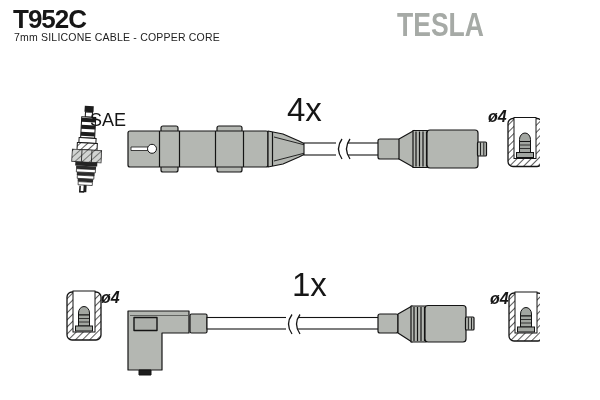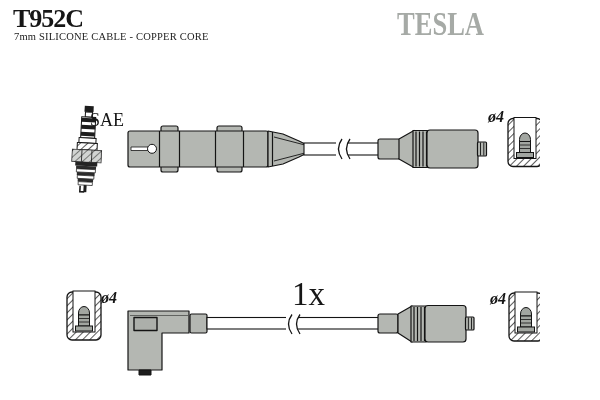--- a/index.html
+++ b/index.html
@@ -1,26 +1,26 @@
 <!DOCTYPE html>
 <html><head>
 <meta charset="utf-8">
 <style>
   html,body{margin:0;padding:0;background:#fff;}
   .page{position:relative;width:540px;height:400px;background:#ffffff;overflow:hidden;
-        font-family:Liberation Serif, serif;color:#111;}
+        font-family:Liberation Sans, sans-serif;color:#111;}
   .abs{position:absolute;white-space:nowrap;}
   .part-number{left:13px;top:4px;font-size:26px;font-weight:700;letter-spacing:-1px;color:#161616;}
   .subtitle{left:14px;top:31px;font-size:10.5px;letter-spacing:.2px;color:#222;}
   .tesla-logo{left:397px;top:5px;font-size:34px;font-weight:700;color:#a6aaa6;
               letter-spacing:0px;transform:scaleX(.78);transform-origin:left top;}
   .sae-label{left:90px;top:110px;font-size:18px;color:#161616;}
   .qty{font-size:33px;color:#161616;}
   .qty-top{left:287px;top:91px;}
-  .qty-bottom{left:292px;top:266px;margin-top:10px;}
+  .qty-bottom{left:292px;top:266px;}
   .dia{font-size:16px;font-weight:700;font-style:italic;color:#161616;}
   .dia-top-right{left:488px;top:108px;}
   .dia-bottom-left{left:101px;top:289px;}
   .dia-bottom-right{left:490px;top:290px;}
   svg.diagram{position:absolute;left:0;top:0;}
 </style>
 </head>
 <body>
 
 <div class="page">
@@ -146,18 +146,19 @@
 
       <use href="#cup-proto" transform="translate(509,292)"></use>
     </g>
   </svg>
 
   <div class="abs part-number">T952C</div>
   <div class="abs subtitle">7mm SILICONE CABLE - COPPER CORE</div>
   <div class="abs tesla-logo">TESLA</div>
 
   <div class="abs sae-label">SAE</div>
+  <div class="abs qty qty-top">4x</div>
   <div class="abs dia dia-top-right">ø4</div>
 
   <div class="abs qty qty-bottom">1x</div>
   <div class="abs dia dia-bottom-left">ø4</div>
   <div class="abs dia dia-bottom-right">ø4</div>
 </div>
 
 </body></html>

